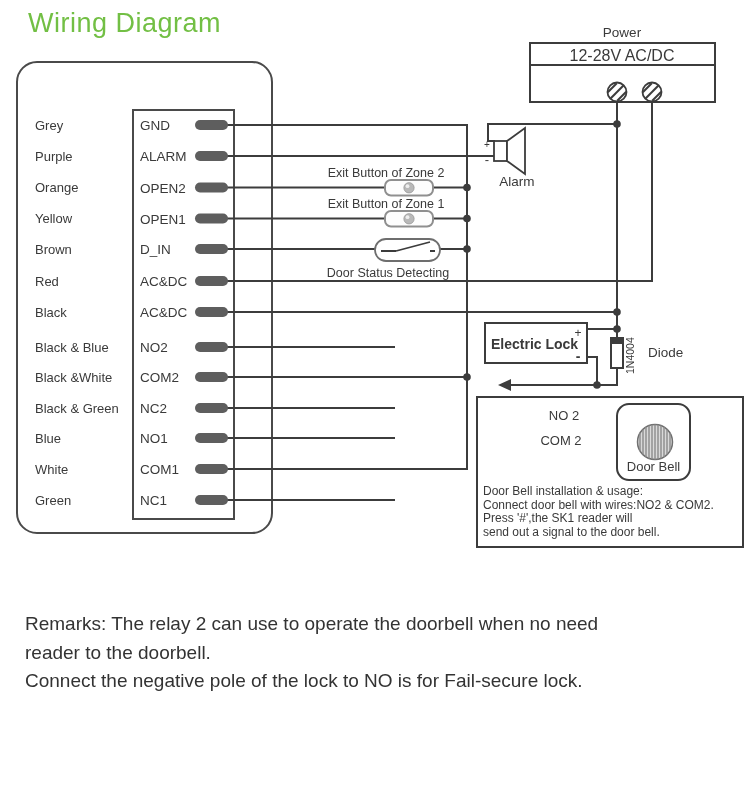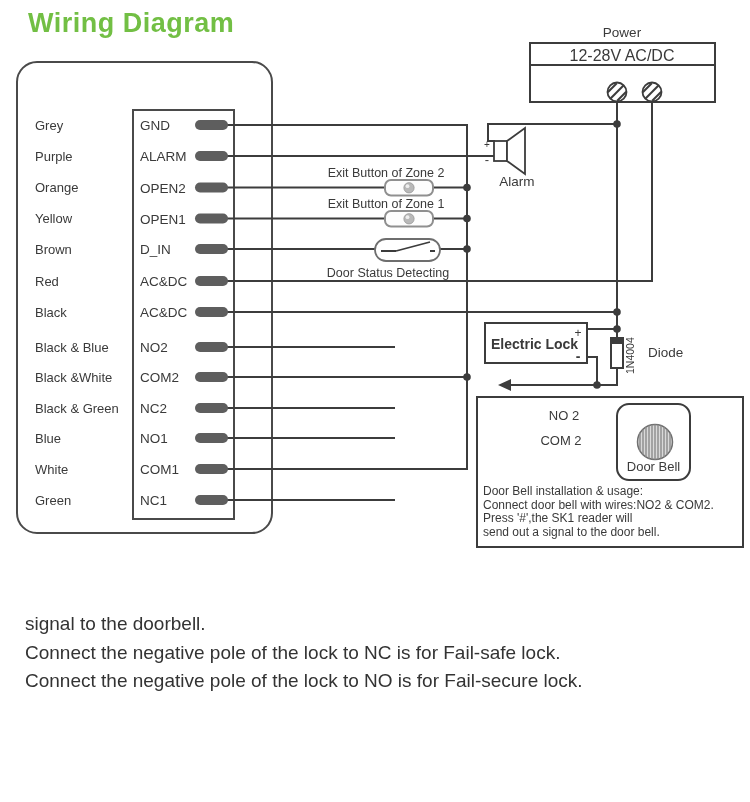--- a/index.html
+++ b/index.html
@@ -1,19 +1,19 @@
 <!DOCTYPE html>
 <html><head>
 <meta charset="utf-8">
 <style>
   html,body{margin:0;padding:0;background:#ffffff;}
   .page{position:relative;width:750px;height:802px;background:#ffffff;overflow:hidden;
         font-family:"Liberation Sans", sans-serif;}
   .title{position:absolute;left:28px;top:8px;font-size:27px;letter-spacing:0.5px;
-         color:#72bf44;font-weight:700;}
+         color:#72bf44;font-weight:400;}
   .diagram{position:absolute;left:0;top:0;}
   svg text{font-family:"Liberation Sans", sans-serif;fill:#3a3a3a;}
   .remarks{position:absolute;left:25px;top:610px;width:712px;font-size:19px;
            line-height:28.5px;color:#333333;}
 </style>
 </head>
 <body>
 
 <div class="page">
 
@@ -190,18 +190,18 @@
       </g>
       <text x="653.5" y="471" font-size="13" text-anchor="middle">Door Bell</text>
       <text x="483" y="495" font-size="12">Door Bell installation &amp; usage:</text>
       <text x="483" y="508.5" font-size="12">Connect door bell with wires:NO2 &amp; COM2.</text>
       <text x="483" y="522" font-size="12">Press '#',the SK1 reader will</text>
       <text x="483" y="535.5" font-size="12">send out a signal to the door bell.</text>
     </g>
   </svg>
 
   <div class="remarks">
-    <div>signal to the doorbell.</div>
-    <div>Connect the negative pole of the lock to NC is for Fail-safe lock.</div>
+    <div>Remarks: The relay 2 can use to operate the doorbell when no need</div>
+    <div>reader to the doorbell.</div>
     <div>Connect the negative pole of the lock to NO is for Fail-secure lock.</div>
   </div>
 
 </div>
 
 </body></html>

